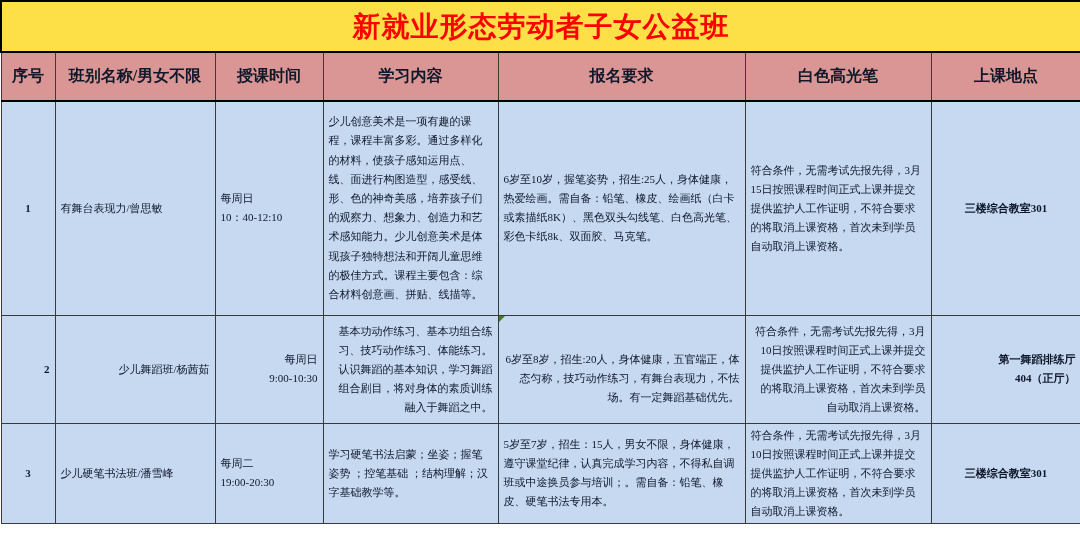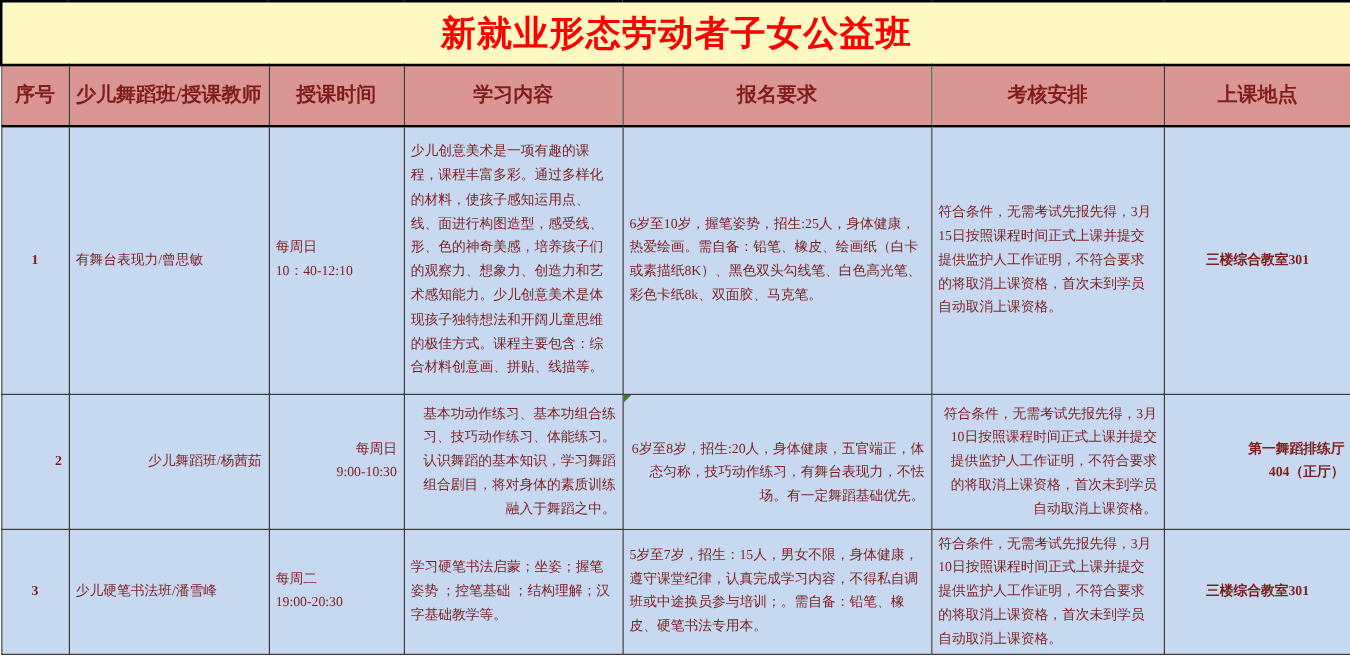--- a/index.html
+++ b/index.html
@@ -18,25 +18,25 @@
   }
   table.schedule {
     width: 1080px;
     table-layout: fixed;
     border-collapse: collapse;
   }
   table.schedule td, table.schedule th {
     border: 1px solid #3a3a3a;
     box-sizing: border-box;
     overflow: hidden;
-    color: #7f1d1d;
+    color: #0f172a;
     padding: 2px 5px;
   }
   tr.title-row td {
-    background: #fef9c3;
+    background: #fde047;
     color: #ff0000;
     font-weight: bold;
     font-size: 28px;
     text-align: center;
     height: 51px;
     letter-spacing: 1px;
     border: 2px solid #000000;
   }
   tr.header-row th {
     background: #d99694;
@@ -96,25 +96,25 @@
       <col style="width:247px">
       <col style="width:186px">
       <col style="width:150px">
     </colgroup>
     <tbody>
       <tr class="title-row">
         <td colspan="7">新就业形态劳动者子女公益班</td>
       </tr>
       <tr class="header-row">
         <th>序号</th>
-        <th>少儿舞蹈班/授课教师</th>
+        <th>班别名称/男女不限</th>
         <th>授课时间</th>
         <th>学习内容</th>
         <th>报名要求</th>
-        <th>考核安排</th>
+        <th>白色高光笔</th>
         <th>上课地点</th>
       </tr>
 
       <tr class="data-row row-1">
         <td class="serial">1</td>
         <td class="left">有舞台表现力/曾思敏</td>
         <td class="left">每周日
 10：40-12:10</td>
         <td class="left v-top content">少儿创意美术是一项有趣的课程，课程丰富多彩。通过多样化的材料，使孩子感知运用点、线、面进行构图造型，感受线、形、色的神奇美感，培养孩子们的观察力、想象力、创造力和艺术感知能力。少儿创意美术是体现孩子独特想法和开阔儿童思维的极佳方式。课程主要包含：综合材料创意画、拼贴、线描等。</td>
         <td class="left">6岁至10岁，握笔姿势，招生:25人，身体健康，热爱绘画。需自备：铅笔、橡皮、绘画纸（白卡或素描纸8K）、黑色双头勾线笔、白色高光笔、彩色卡纸8k、双面胶、马克笔。</td>

